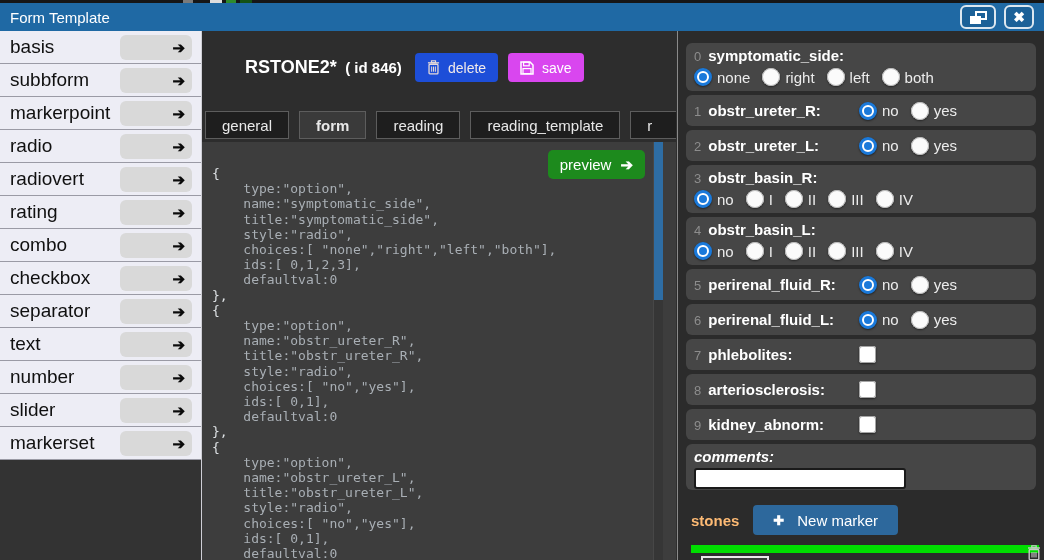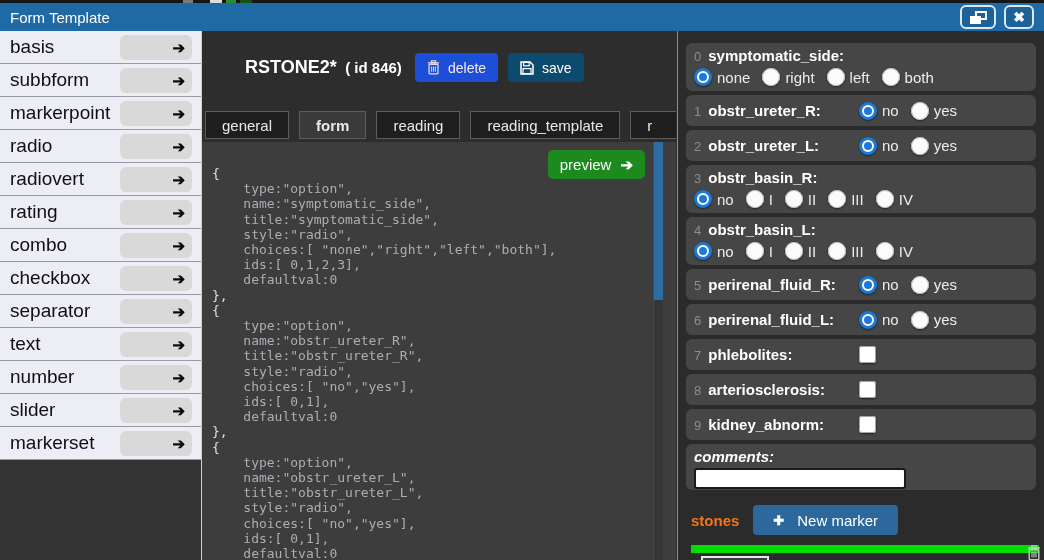--- a/index.html
+++ b/index.html
@@ -42,21 +42,21 @@
   .arrow-icon{font-size:15px;font-weight:bold;color:#0a0a0a;line-height:1;}
 
   
   .center{position:absolute;left:202px;top:31px;width:474px;bottom:0;background:#2d2d2d;}
   .doc-title{position:absolute;left:43px;top:26px;color:#fff;font-weight:bold;}
   .doc-title .t-main{font-size:18px;}
   .doc-title .t-id{font-size:15px;margin-left:4px;margin-top:44px;}
   .btn{position:absolute;top:22px;height:29px;border:none;border-radius:4px;color:#f2eaea;
        font-size:14px;display:flex;align-items:center;gap:8px;padding:0 12px;cursor:pointer;}
   .delete-btn{left:213px;background:#1d4ed8;}
-  .save-btn{left:306px;background:#0c4a6e;color:#fff;}
+  .save-btn{left:306px;background:#d946ef;color:#fff;}
   .tabbar{position:absolute;top:80px;left:3px;right:0;height:28px;display:flex;gap:10px;overflow:hidden;}
   .tab{flex:0 0 auto;background:#1e1e1e;border:1px solid #5d5d5d;color:#e8e8e8;font-size:15px;
        padding:0 16px;display:flex;align-items:center;cursor:pointer;white-space:nowrap;}
   .tab.active{background:#3a3a3a;font-weight:bold;}
   .tab.cut{min-width:55px;}
   .code-area{position:absolute;top:111px;left:0;right:0;bottom:0;background:#3d3d3d;overflow:hidden;}
   .preview-btn{position:absolute;top:8px;right:31px;height:29px;background:#1d8a1d;border:none;
                border-radius:5px;color:#fff;font-size:15px;display:flex;align-items:center;
                gap:9px;padding:0 12px;cursor:pointer;z-index:2;}
   .preview-arrow{font-weight:bold;font-size:15px;}
@@ -86,21 +86,21 @@
   .radio.sel{width:12px;height:12px;border:3px solid #1a79da;background:#fff;box-shadow:0 1px 2px rgba(0,0,0,.5);}
   .radio-dot{width:8px;height:8px;border-radius:50%;background:#1a79da;}
   .opt-label{color:#ececec;font-size:15px;margin-right:7px;}
   .checkbox{width:17px;height:17px;background:#fff;border-radius:3px;cursor:pointer;
             box-shadow:0 1px 2px rgba(0,0,0,.5), inset 0 0 0 1px #a5a5a5;}
   .comments-card{height:46px;padding:4px 8px;}
   .comments-label{color:#fff;font-weight:bold;font-style:italic;font-size:15px;}
   .comments-input{display:block;margin-top:3px;width:200px;height:15px;background:#fff;
                   border:2px solid #1a1a1a;border-radius:3px;padding:1px 4px;font-size:13px;}
   .stones-row{display:flex;align-items:center;gap:14px;margin:15px 0 0 13px;}
-  .stones-label{color:#f97316;font-weight:bold;font-size:15px;}
+  .stones-label{color:#fdba74;font-weight:bold;font-size:15px;}
   .new-marker-btn{height:30px;background:#2d689c;border:none;border-radius:4px;color:#fff;
                   font-size:15px;display:flex;align-items:center;gap:13px;padding:0 20px;cursor:pointer;}
   .plus-icon{font-size:13px;font-weight:bold;}
   .progress-bar{margin:10px 5px 0 13px;height:8px;background:#00dd00;}
   .partial-box{margin:3px 0 0 23px;width:64px;height:12px;border:2px solid #e8e8e8;background:#3a3a3a;}
   .trash-small{position:absolute;right:3px;bottom:-5px;}
 </style>
 </head>
 <body>
 

